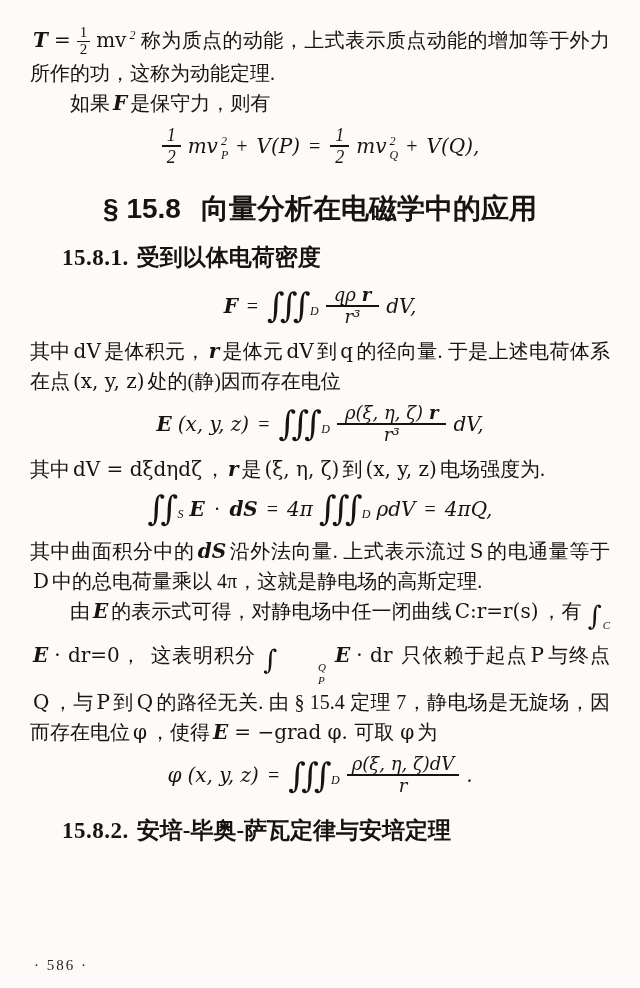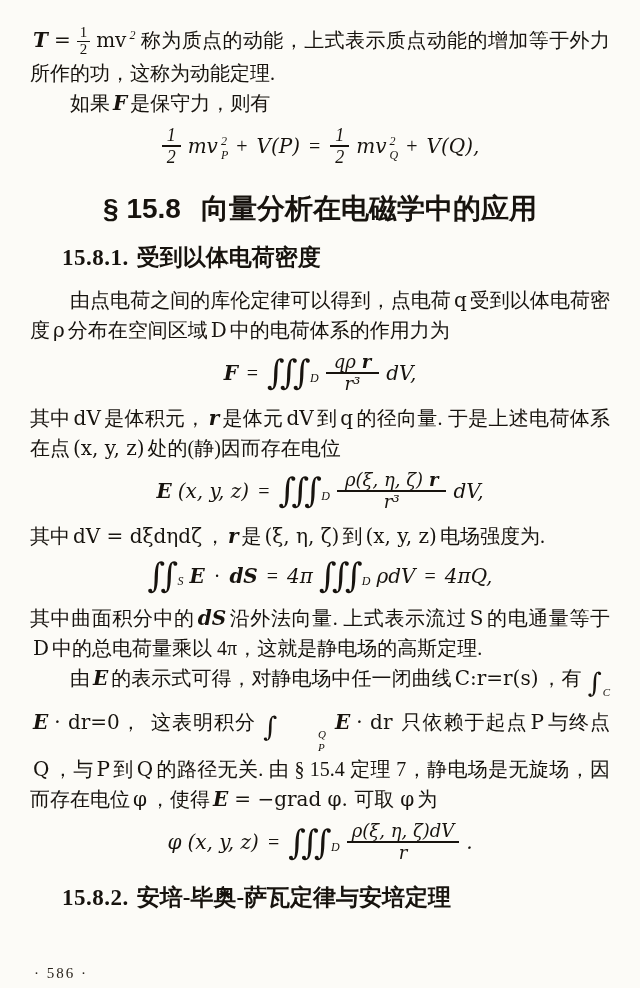--- a/index.html
+++ b/index.html
@@ -56,21 +56,21 @@
 
   
   .section{display:flex;justify-content:center;align-items:baseline;gap:20px;
            margin:26px 0 20px 0;font-size:28px;font-weight:700;line-height:30px;
            font-family:"Liberation Sans","DejaVu Sans",sans-serif;}
   .subsection{display:flex;align-items:baseline;gap:8px;margin:20px 0 13px 0;
               font-size:23px;font-weight:700;line-height:28px;}
   .subsection .num{letter-spacing:0.5px;margin-left:32px;}
 
   
-  .footer{position:absolute;left:34px;bottom:0;font-size:15px;letter-spacing:2px;color:#2a241c;}
+  .footer{position:absolute;left:34px;bottom:8px;font-size:15px;letter-spacing:2px;color:#2a241c;}
 </style>
 </head>
 <body>
 
 <div class="page">
 
   <p>
     <span class="mb">T</span><span class="mr">=</span><span class="frac sfrac">
         <span class="num">1</span>
         <span class="den">2</span>
@@ -112,23 +112,20 @@
   <h2 class="section">
     <span>§ 15.8</span>
     <span>向量分析在电磁学中的应用</span>
   </h2>
 
   <h3 class="subsection">
     <span class="num">15.8.1.</span>
     <span>受到以体电荷密度</span>
   </h3>
 
-  <p class="indent">
-    <span>由点电荷之间的库伦定律可以得到，点电荷</span><span class="mi">q</span><span>受到以体电荷密度</span><span class="mi">ρ</span><span>分布在空间区域</span><span class="mi">D</span><span>中的电荷体系的作用力为</span>
-  </p>
 
   <div class="formula">
     <span class="mb">F</span>
     <span class="fgap">=</span>
     <span class="intwrap">
         <span class="int">∫∫∫</span>
         <span class="isub">D</span>
       </span>
     <span class="frac">
         <span class="num"><span class="mi">qρ</span><span class="mb">r</span></span>

